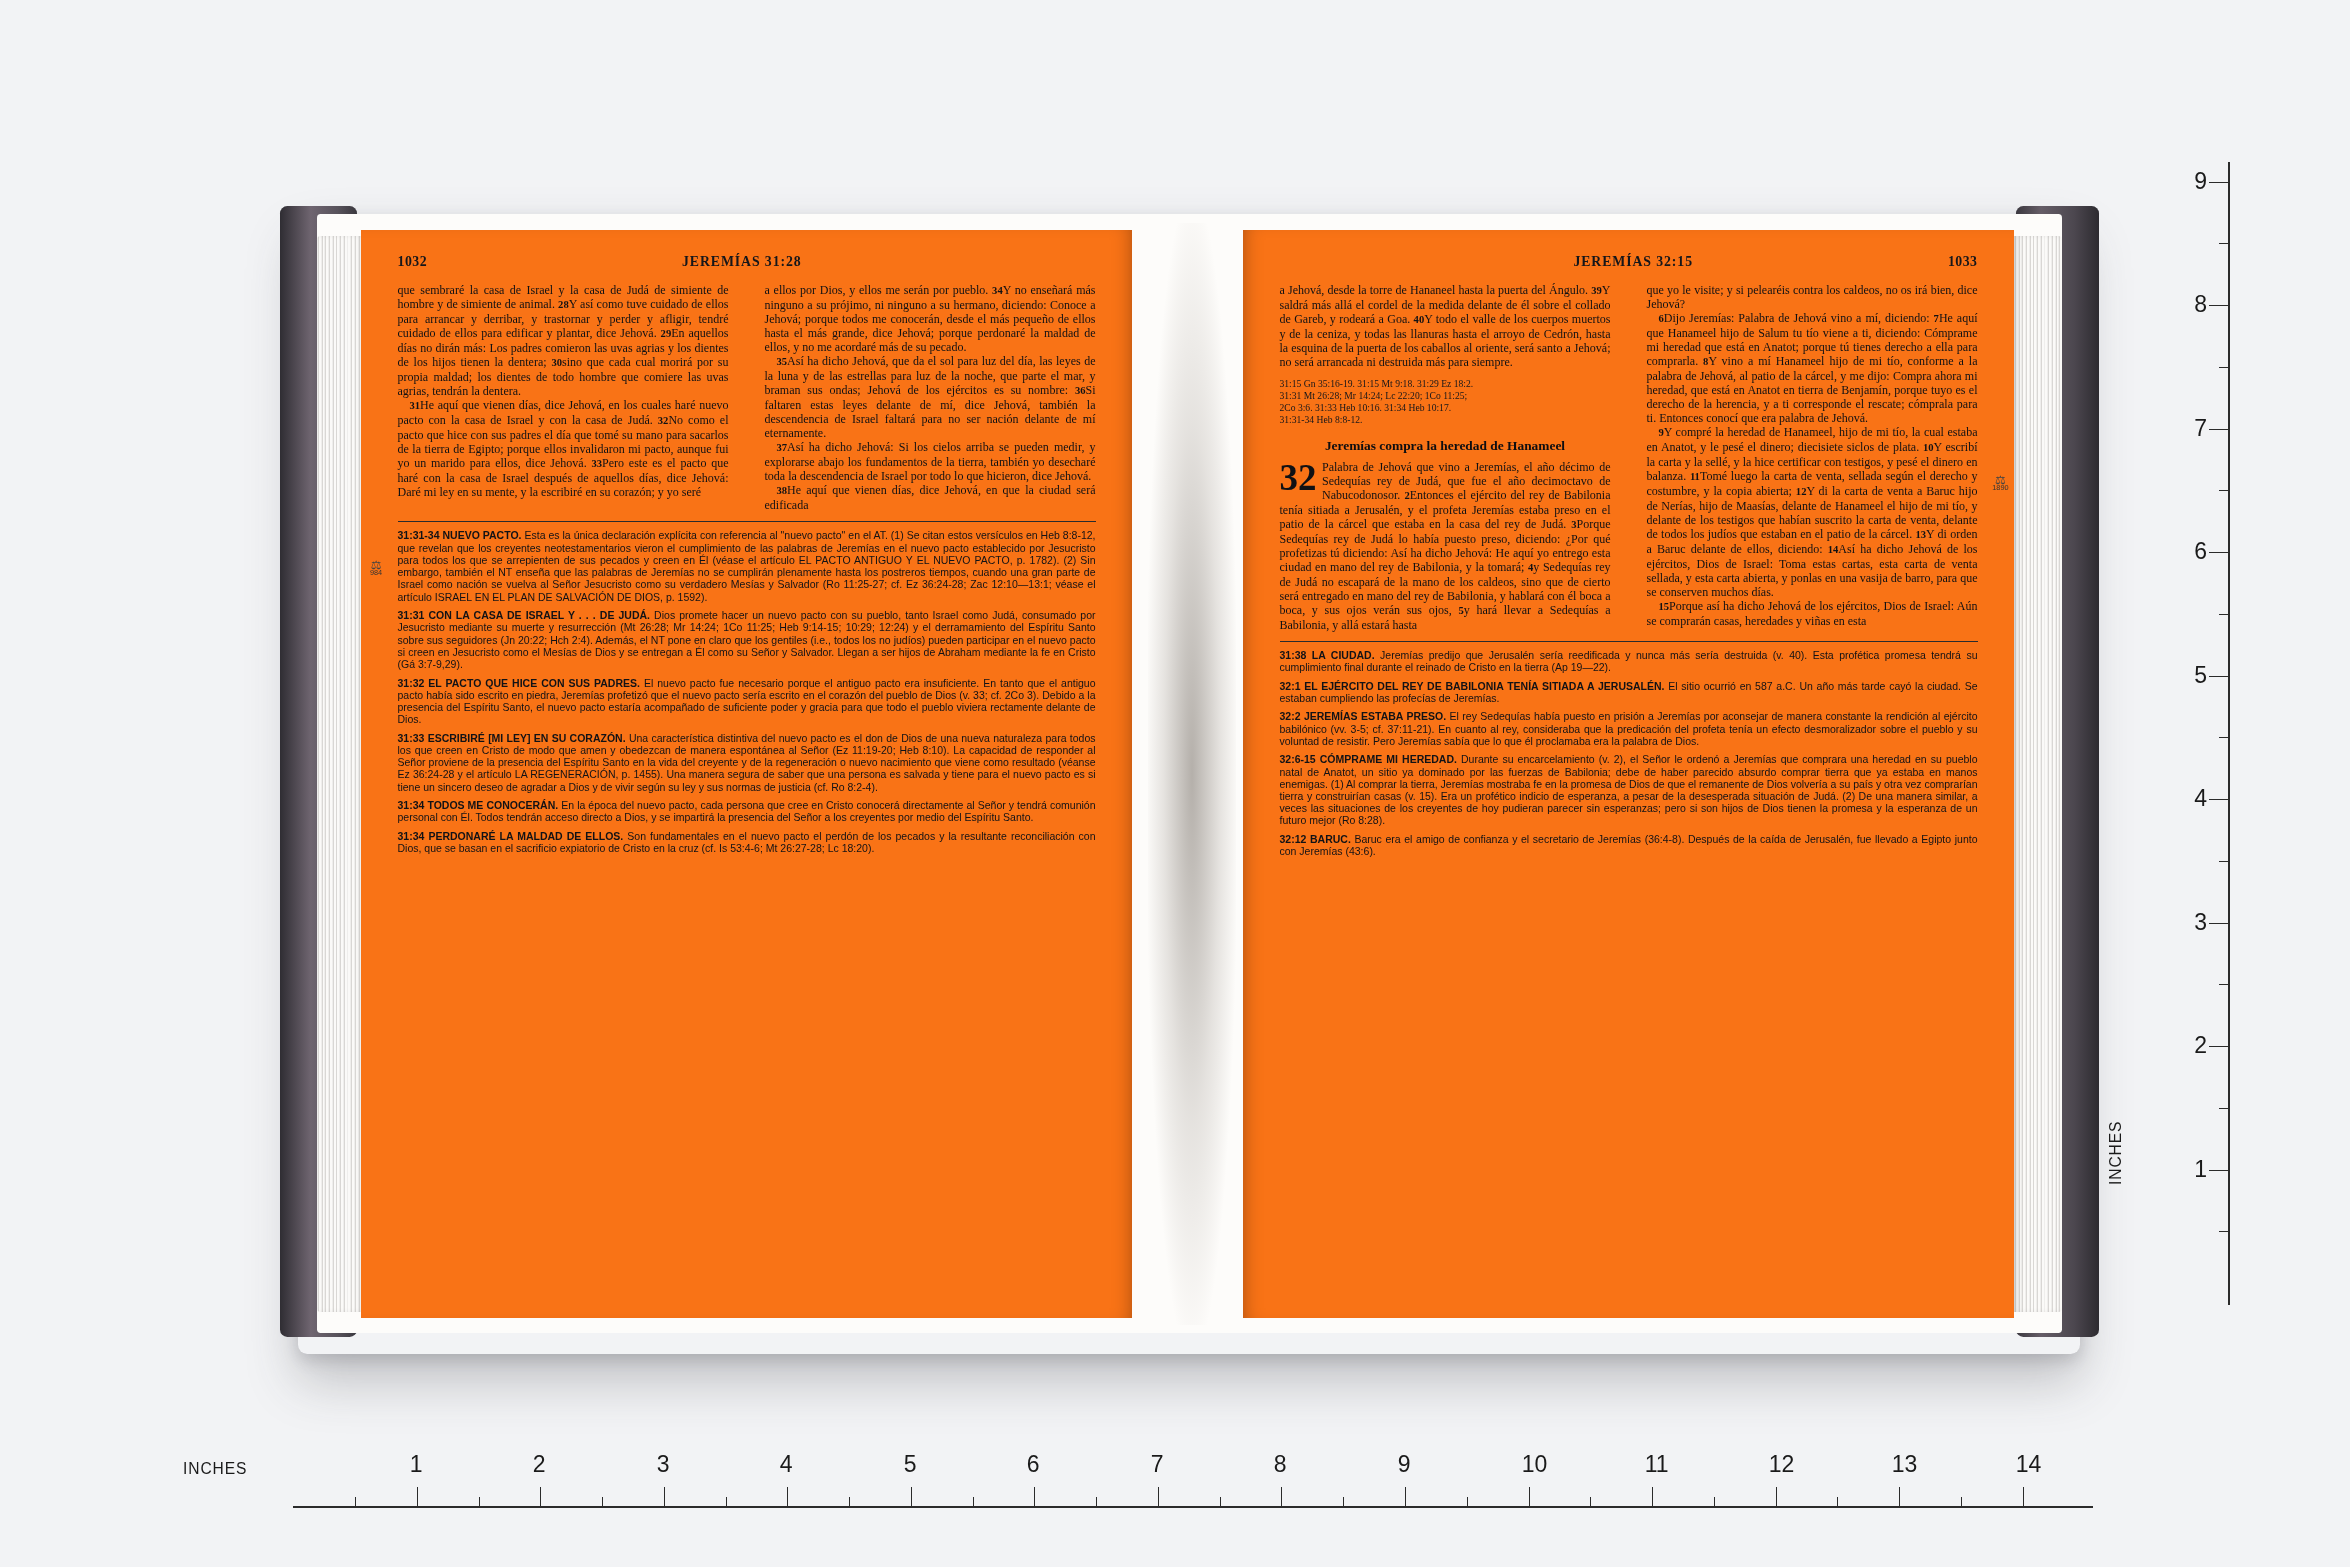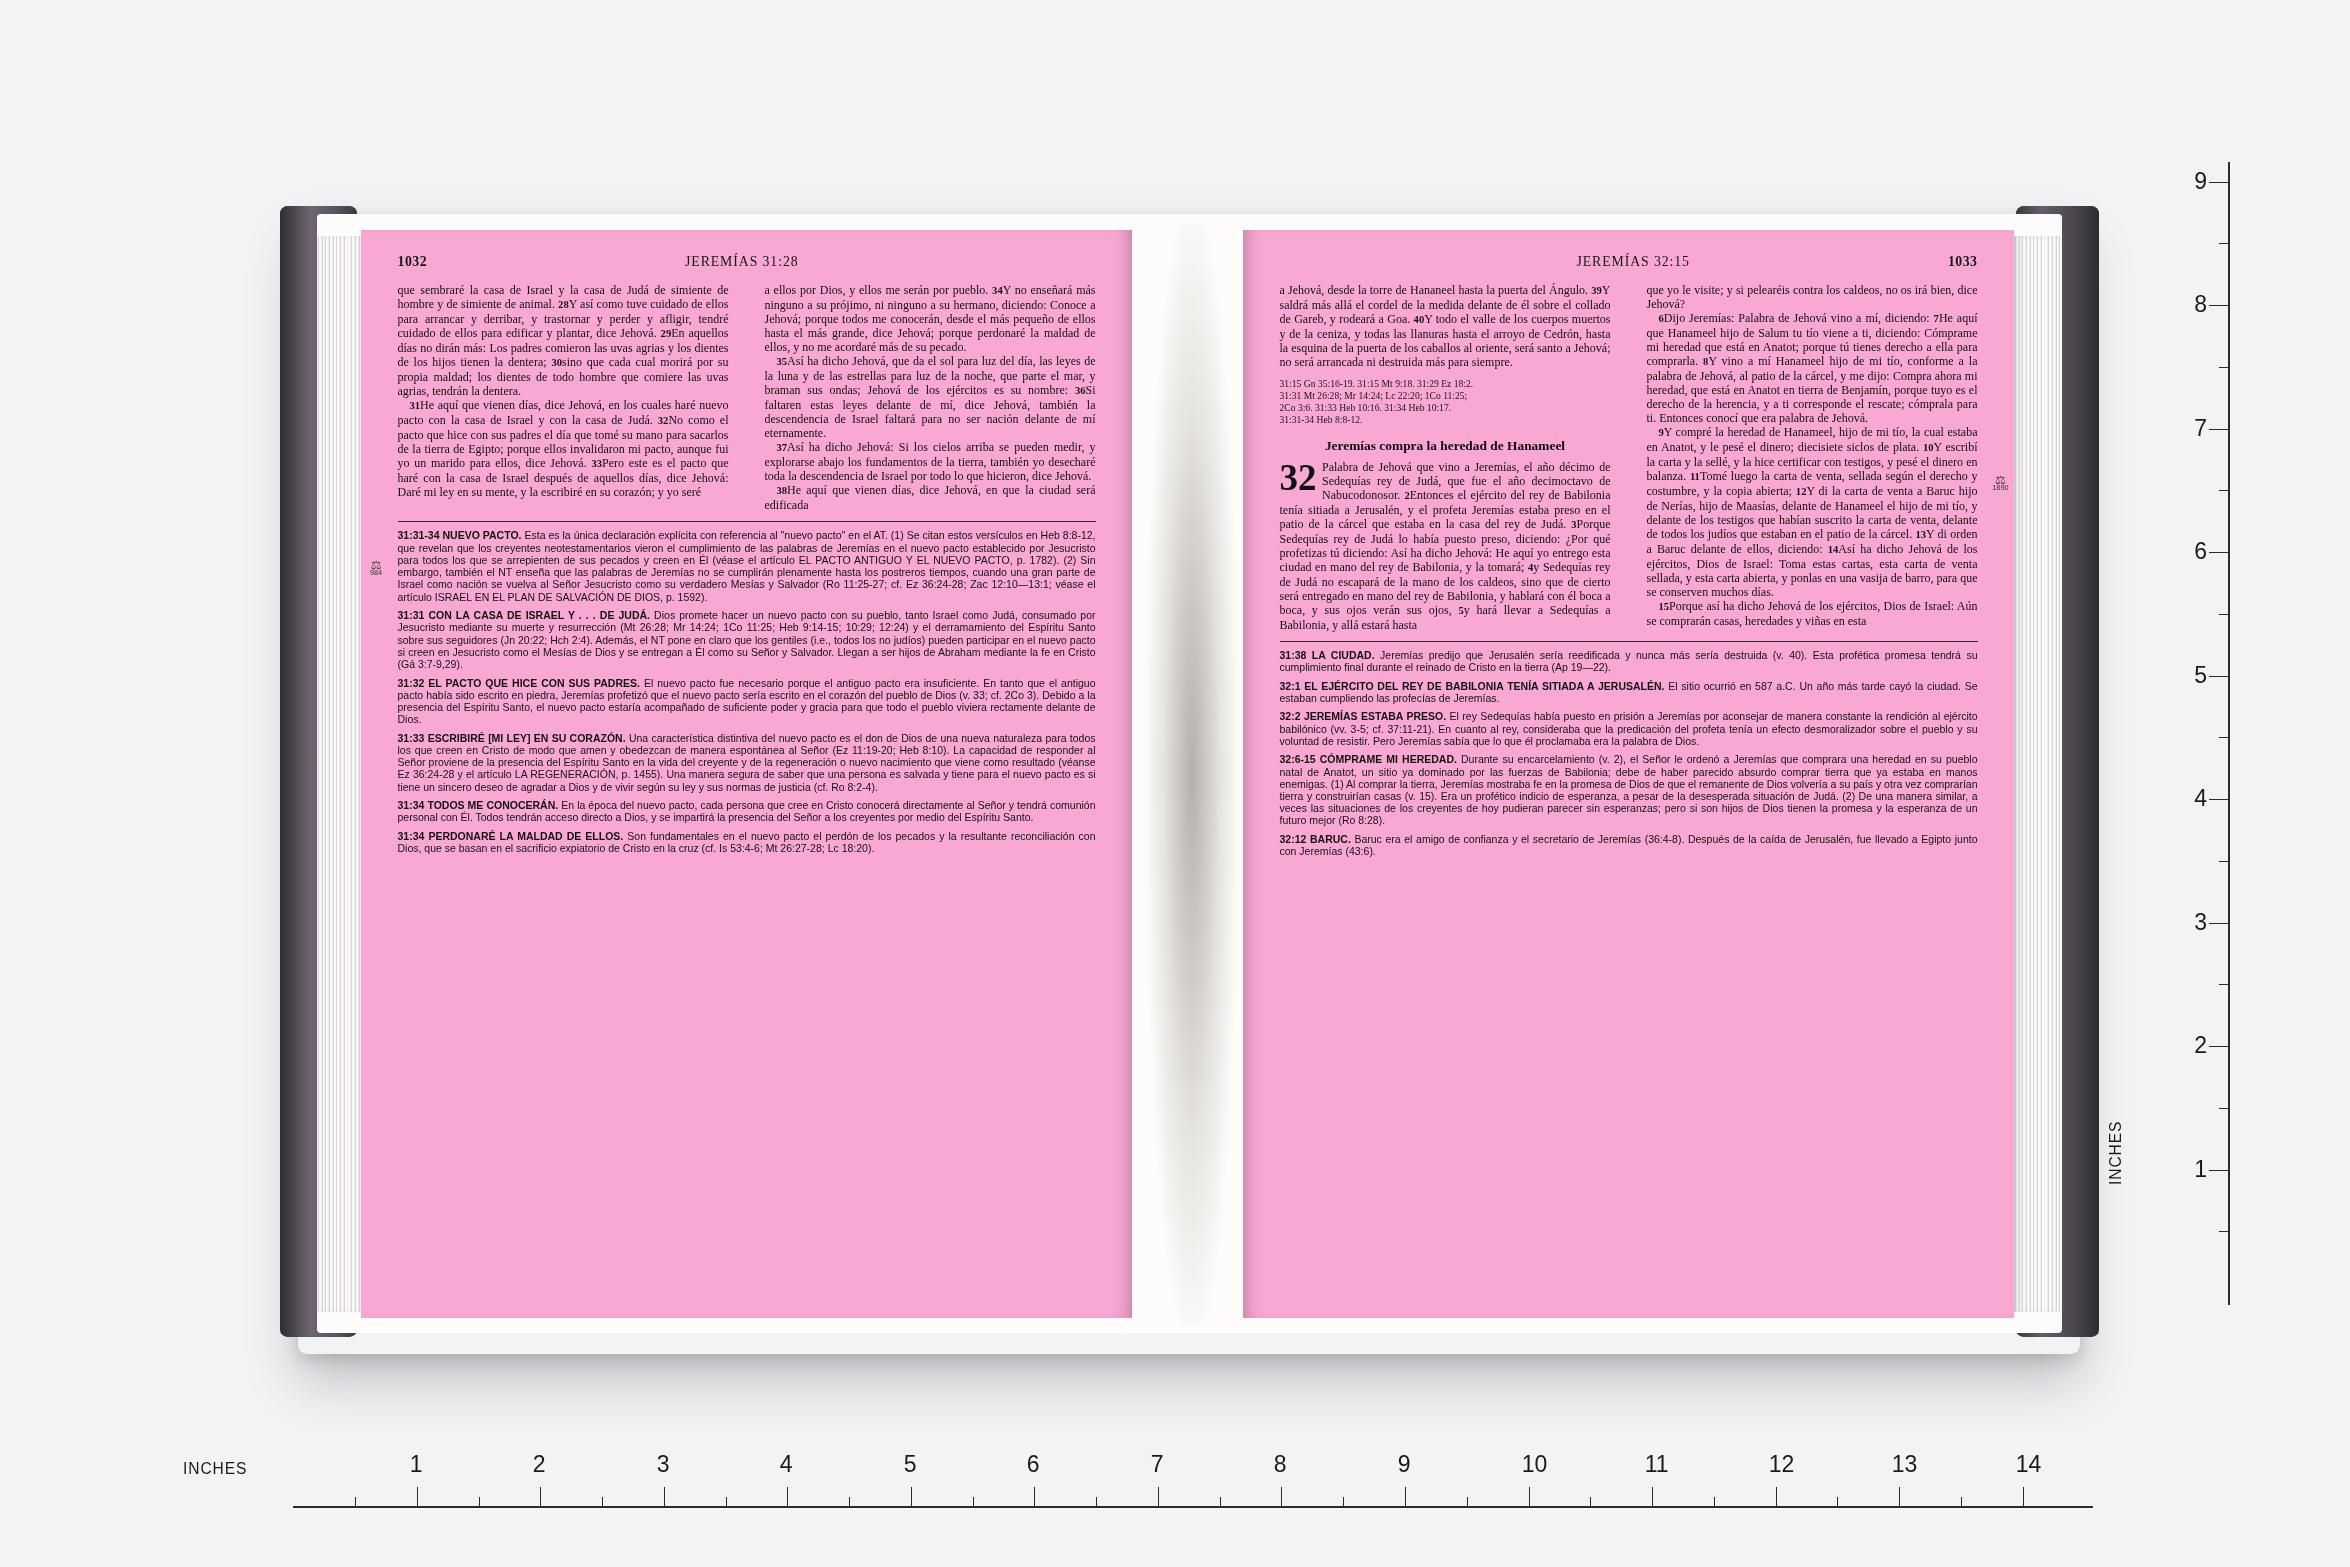--- a/index.html
+++ b/index.html
@@ -77,33 +77,33 @@
     background:repeating-linear-gradient(90deg,#efeeec 0 0.9px,#d9d7d4 0.9px 1.8px,#fbfaf8 1.8px 3.7px);
   }
   .edge.left{ left:0; border-radius:3.7px 0 0 3.7px; box-shadow:inset -5.5px 0 9.2px -5.5px rgba(0,0,0,.25);}
   .edge.right{ left:1697px; border-radius:0 3.7px 3.7px 0; box-shadow:inset 5.5px 0 9.2px -5.5px rgba(0,0,0,.25);}
   .gutter{
     position:absolute; left:831px; top:9.2px; width:88px; height:1102px;
     background:radial-gradient(ellipse at center, rgba(80,70,60,.42) 0%, rgba(120,110,100,.18) 45%, rgba(255,255,255,0) 75%);
   }
   .page{
     position:absolute; top:16.5px; width:771px; height:1088px;
-    background:#f9a8d4;
+    background:#f97316;
     padding:0;
   }
   .page.left{ left:44px; box-shadow:inset -13px 0 22px -16.5px rgba(0,0,0,.45); }
   .page.right{ left:926px; box-shadow:inset 13px 0 22px -16.5px rgba(0,0,0,.45); }
 
   .page-inner{ position:relative; width:698px; margin:0 auto; padding-top:24px; height:1047px;}
   .runhead{
     display:flex; justify-content:space-between; align-items:baseline;
     font-family:"Liberation Serif", serif; font-size:13.8px; letter-spacing:0.5px;
     color:#15161a; margin-bottom:13px;
   }
-  .runhead .title{ font-weight:normal; letter-spacing:0.9px; }
+  .runhead .title{ font-weight:bold; letter-spacing:0.9px; }
   .runhead .folio{ font-weight:bold; }
 
   .cols{ display:flex; gap:36px; }
   .col{ width:339px; }
   .col p{
     margin:0 0 0 0; text-align:justify; text-justify:inter-word;
     font-size:12px; line-height:14px; color:#101114; hyphens:auto;
     text-indent:0;
   }
   .col p.indent{ text-indent:12px; }

